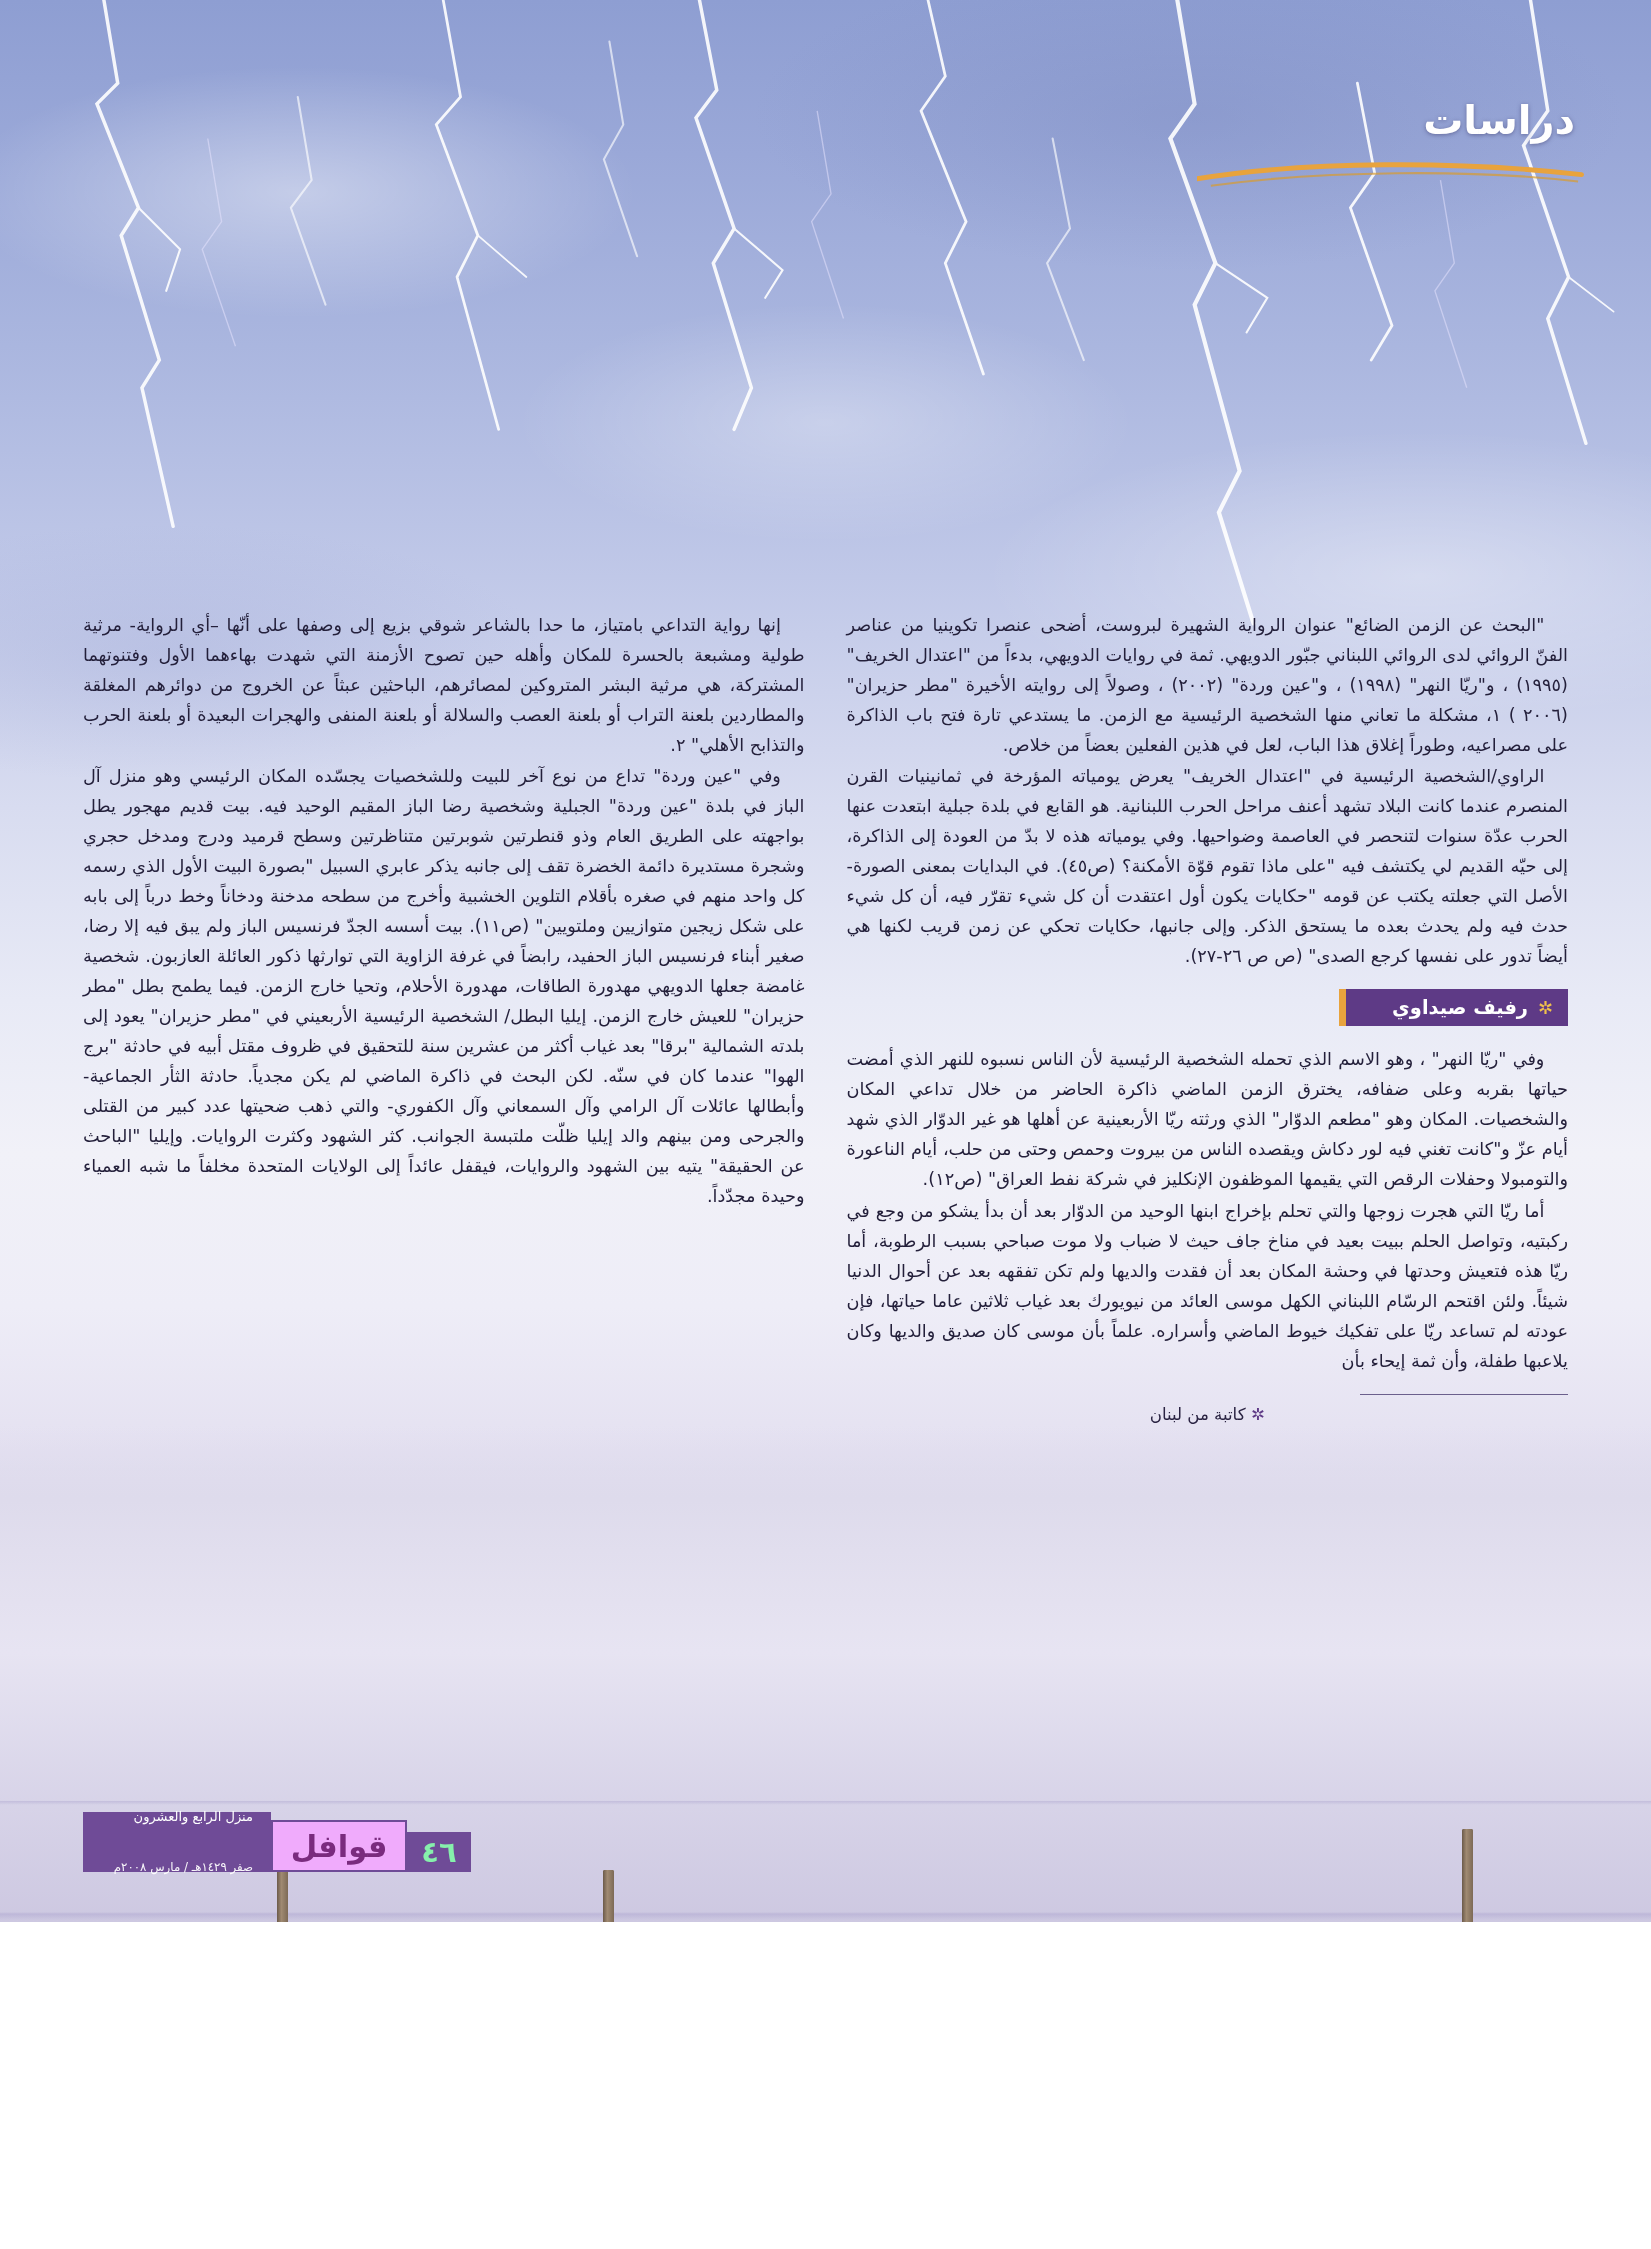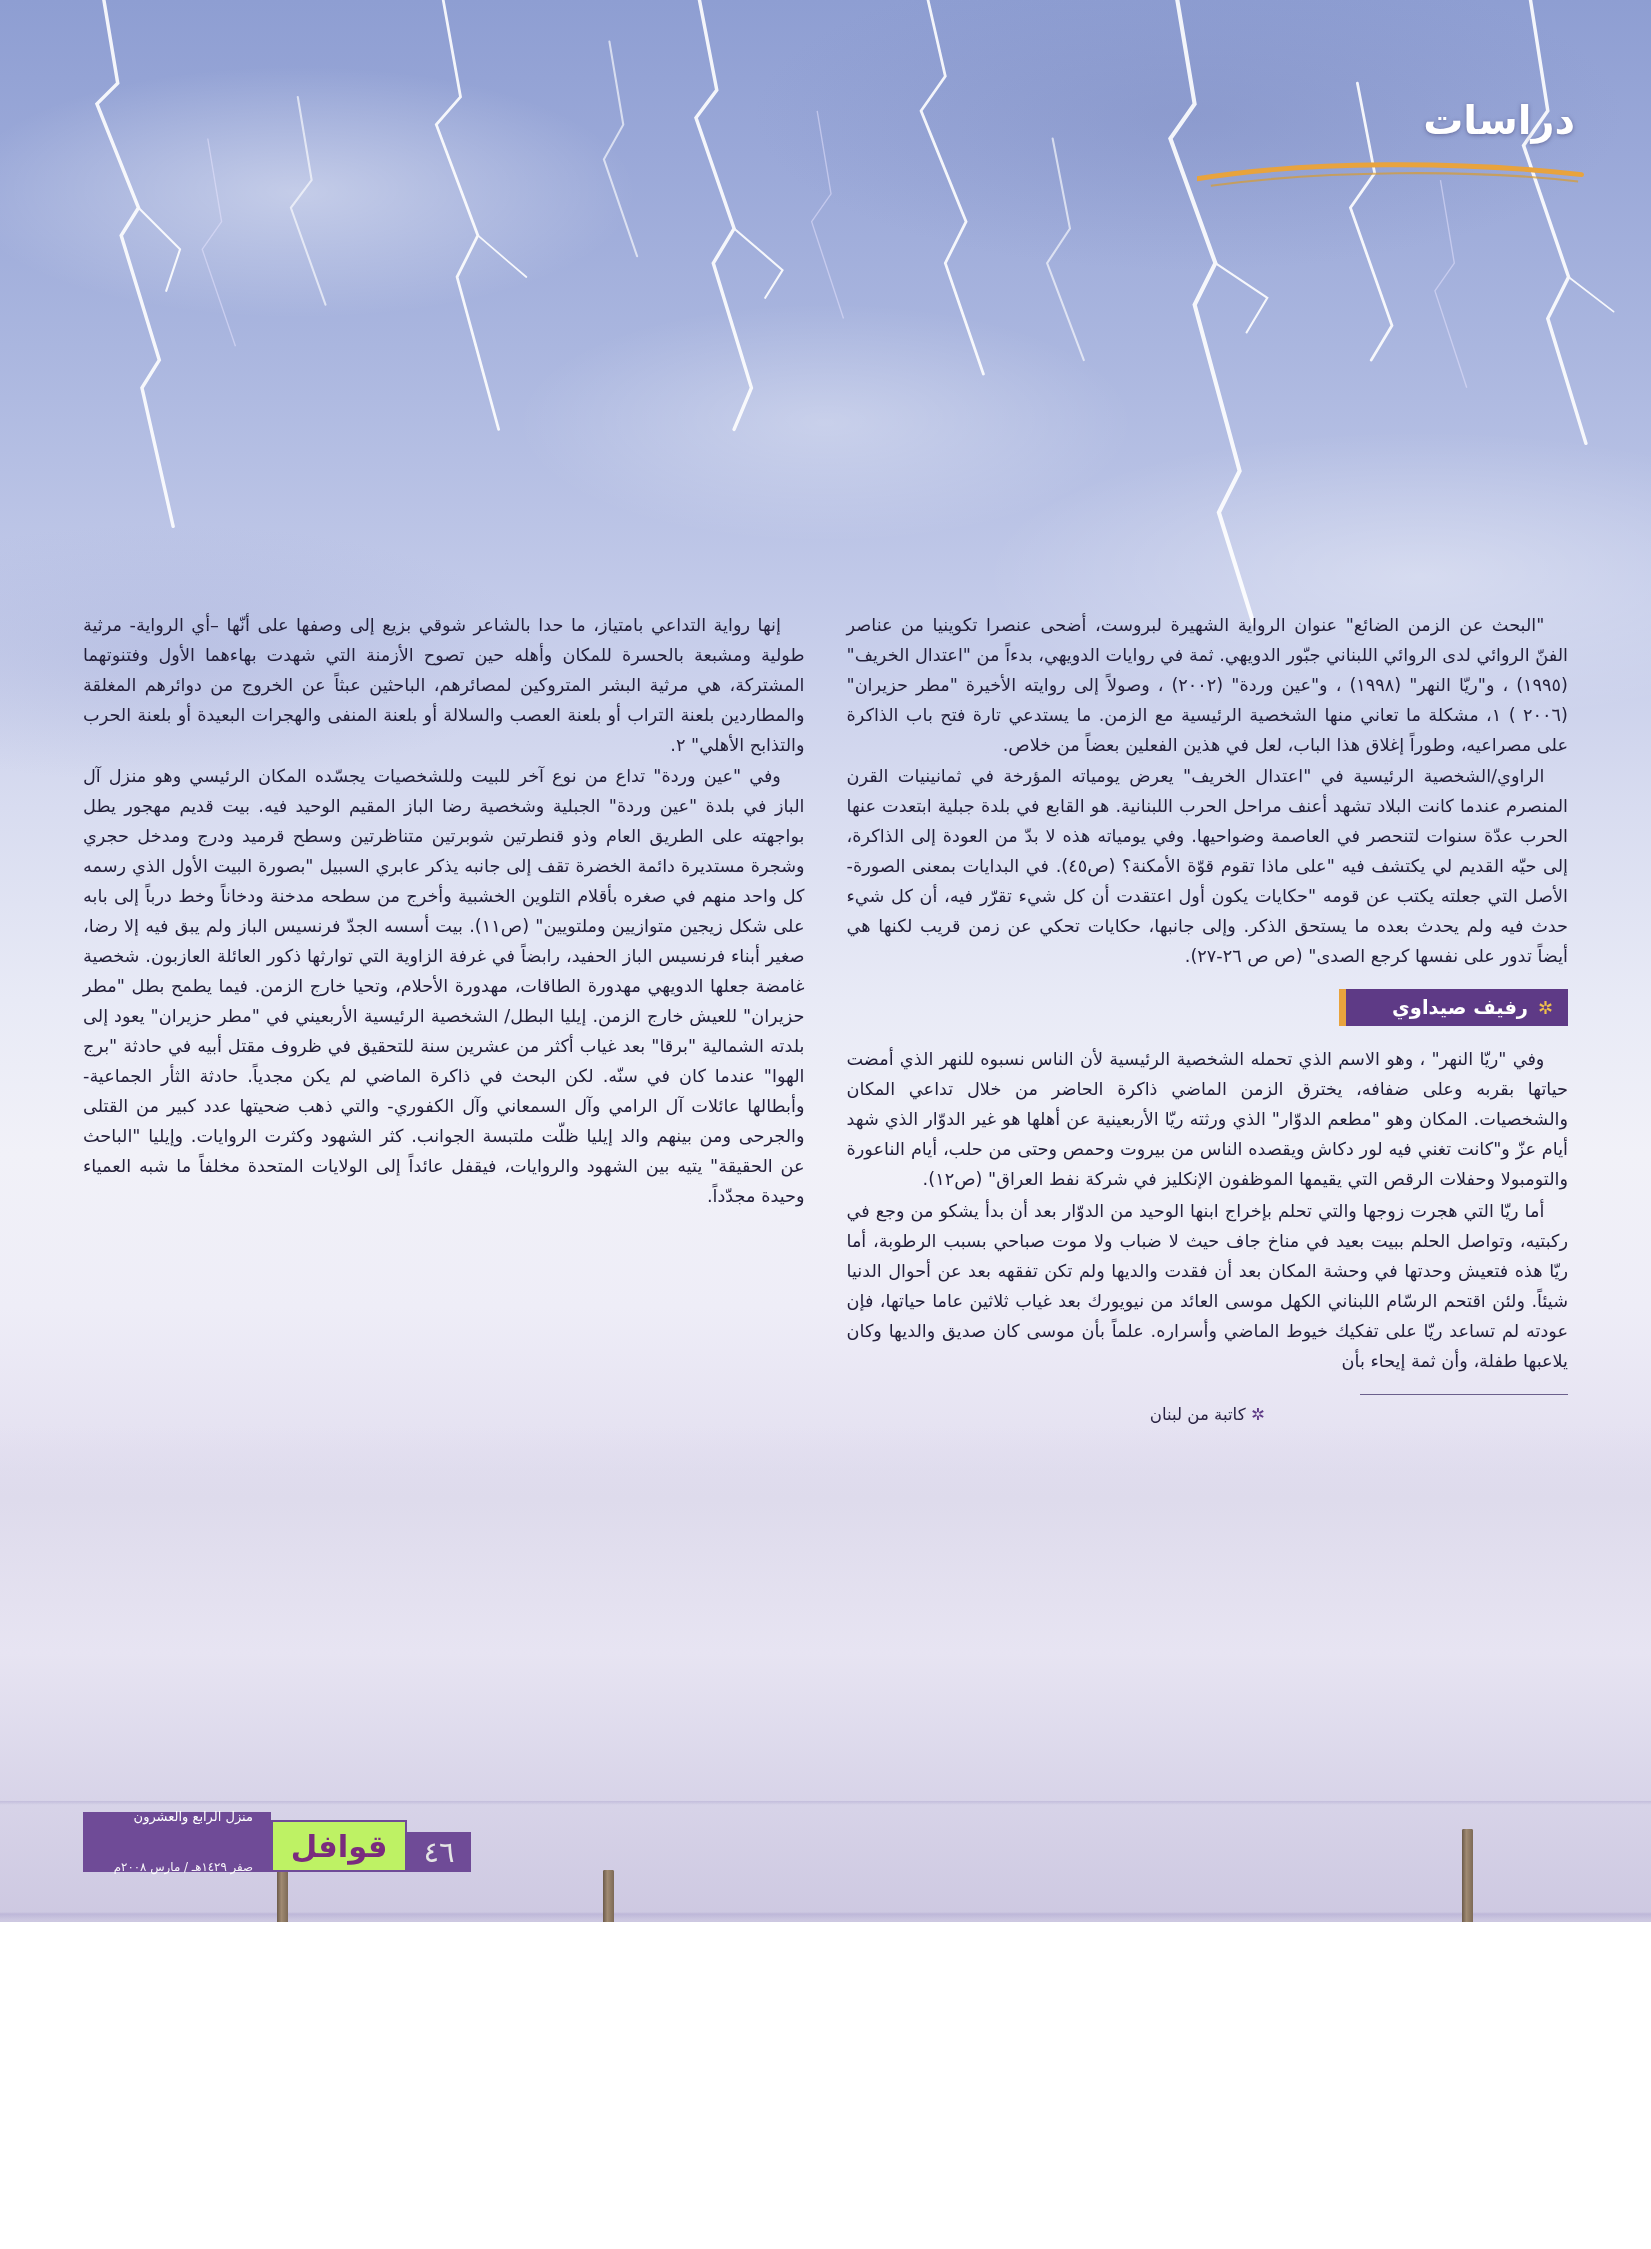--- a/index.html
+++ b/index.html
@@ -206,41 +206,41 @@
   .issue-lines {
     font-family: "DejaVu Sans", "Liberation Sans", sans-serif;
     color: #ffffff;
     font-size: 13px;
     line-height: 18px;
     text-align: right;
   }
   .issue-lines .l2 { font-size: 11.8px; opacity: .95; margin-top: 32px; }
   .footer-logo {
     width: 132px;
-    background: #bef264;
+    background: #f0abfc;
     border: 2.1px solid #6f4b97;
     display: flex;
     align-items: center;
     justify-content: center;
     font-family: "DejaVu Sans", "Liberation Sans", sans-serif;
     font-size: 30.5px;
     font-weight: bold;
     color: #7a2b7e;
     margin-top: 8px;
   }
   .page-num {
     width: 64px;
     background: #6f4b97;
-    color: #e5e5e5;
+    color: #86efac;
     display: flex;
     align-items: center;
     justify-content: center;
     font-family: "DejaVu Sans", "Liberation Sans", sans-serif;
     font-size: 29px;
-    font-weight: normal;
+    font-weight: bold;
     margin-top: 20px;
   }
 </style>
 </head>
 <body>
 
 <div id="page">
 
   <div class="bg"></div>
   <div class="bg-clouds"></div>

